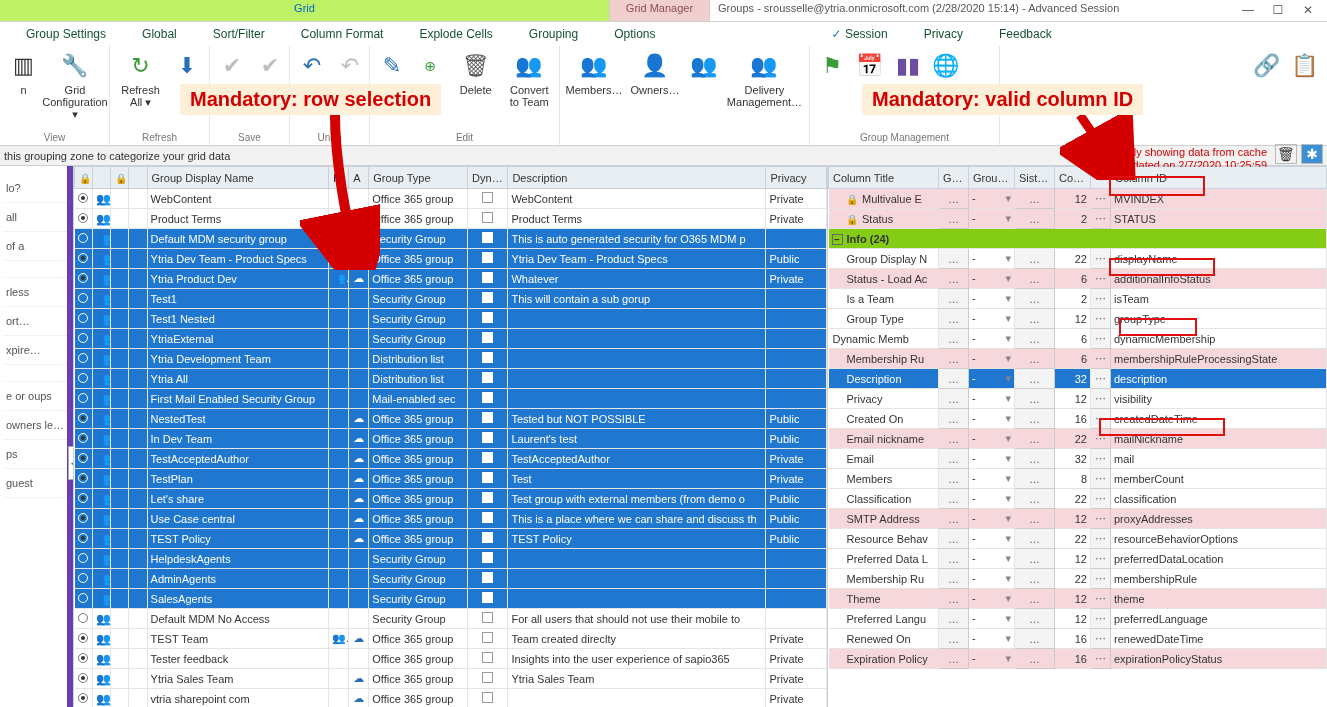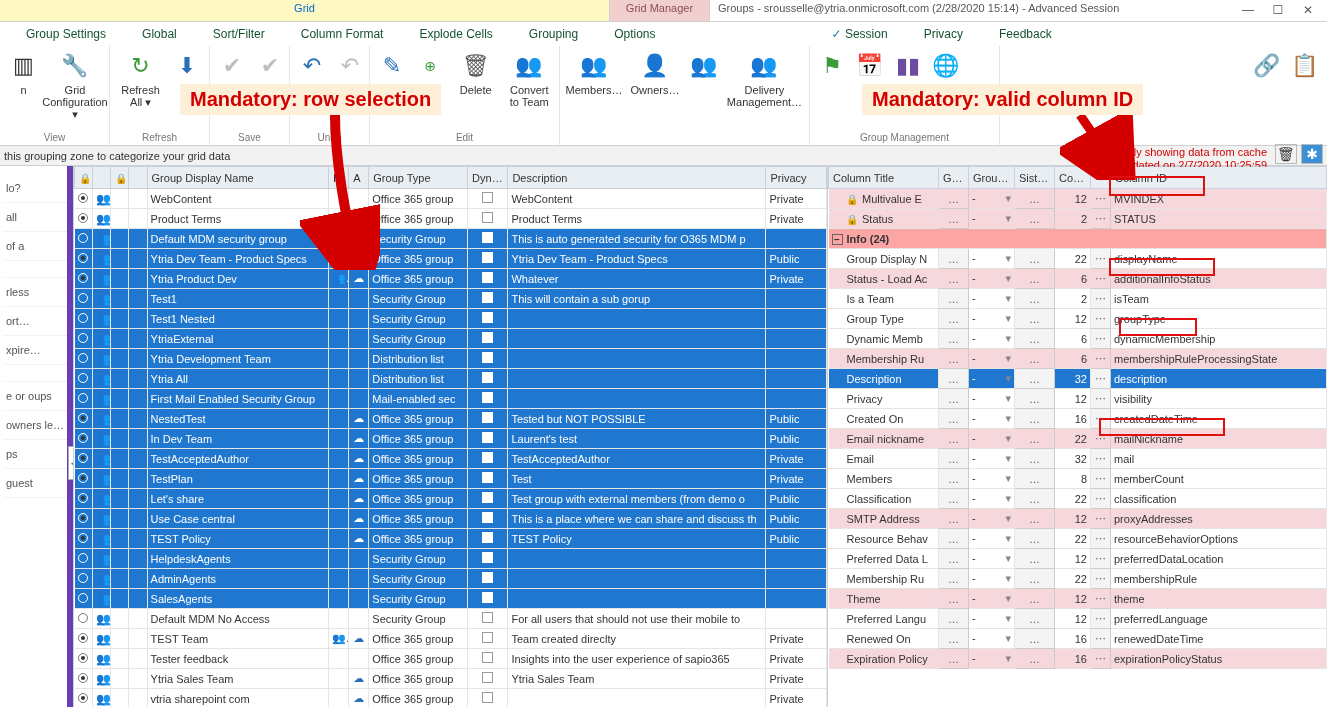--- a/index.html
+++ b/index.html
@@ -1,21 +1,21 @@
 <!DOCTYPE html>
 <html><head>
 <meta charset="utf-8">
 <style>
 * { box-sizing: border-box; margin: 0; padding: 0; }
 body { font-family: "Segoe UI", Tahoma, sans-serif; font-size: 12px; color: #333; background: #fff; width: 1327px; height: 707px; overflow: hidden; position: relative; }
 
 
 .title-bar { display: flex; height: 22px; align-items: stretch; background: #fff; border-bottom: 1px solid #d0d0d0; position: relative;}
 .title-tab { padding: 2px 14px; text-align: center; font-size: 11px; border-right: 1px solid #d0d0d0; }
-.title-tab.grid { background: #fef9c3; color: #0066cc; flex: 0 0 610px; }
+.title-tab.grid { background: #bef264; color: #0066cc; flex: 0 0 610px; }
 .title-tab.gm { background: #f2cfcf; color: #8b5050; flex: 0 0 100px; }
 .title-text { padding: 2px 8px; font-size: 11px; color: #555; flex: 1; }
 .win-controls { display:flex; gap: 8px; padding: 2px 8px; }
 .win-btn { width: 22px; height: 16px; display:flex; align-items:center; justify-content:center; color:#555; font-size: 12px; }
 
 
 .menu-bar { display: flex; height: 24px; align-items: center; padding: 0 8px; gap: 0; background:#fff; }
 .menu-item { padding: 4px 18px; font-size: 12px; color: #14532d; }
 .menu-item.sess::before { content:"✓ "; color:#2a7ab0; }
 
@@ -64,21 +64,21 @@
 .people-ico { color:#2a7ab0; font-size:12px;}
 .sel .people-ico { color:#fff;}
 .lock-ico { color:#d99a00; font-size:10px;}
 th .lock-ico { color:#d99a00;}
 
 
 .right-pane tr.pink td { background:#f6d8dc; }
 .right-pane tr.blue td { background:#1f77d0; color:#fff;}
 .right-pane td.btn-cell { text-align:center; color:#555; border:1px solid #ccc; background:#f4f4f4;}
 .right-pane tr.blue td.btn-cell { background:#f4f4f4; color:#555;}
-.section-hdr td { background:#fca5a5; font-weight:bold;}
+.section-hdr td { background:#84cc16; font-weight:bold;}
 .minus-box{display:inline-block;width:11px;height:11px;border:1px solid #666;text-align:center;line-height:9px;font-size:10px;margin-right:4px;}
 
 
 .redbox { position:absolute; border:2px solid #e01010; z-index:60; }
 
 </style>
 </head>
 <body>
 
 <div class="title-bar">
@@ -724,21 +724,21 @@
           <tr class="">
             <td style="padding-left:18px">Group Type</td>
             <td class="btn-cell">…</td>
             <td>- <span style="float:right;color:#888">▾</span></td>
             <td class="btn-cell">…</td>
             <td style="text-align:right">12</td>
             <td class="btn-cell">⋯</td>
             <td>groupType</td>
           </tr>
           <tr class="">
-            <td style="padding-left:18px">Dynamic Memb</td>
+            <td style="padding-left:4px">Dynamic Memb</td>
             <td class="btn-cell">…</td>
             <td>- <span style="float:right;color:#888">▾</span></td>
             <td class="btn-cell">…</td>
             <td style="text-align:right">6</td>
             <td class="btn-cell">⋯</td>
             <td>dynamicMembership</td>
           </tr>
           <tr class="pink">
             <td style="padding-left:18px">Membership Ru</td>
             <td class="btn-cell">…</td>

